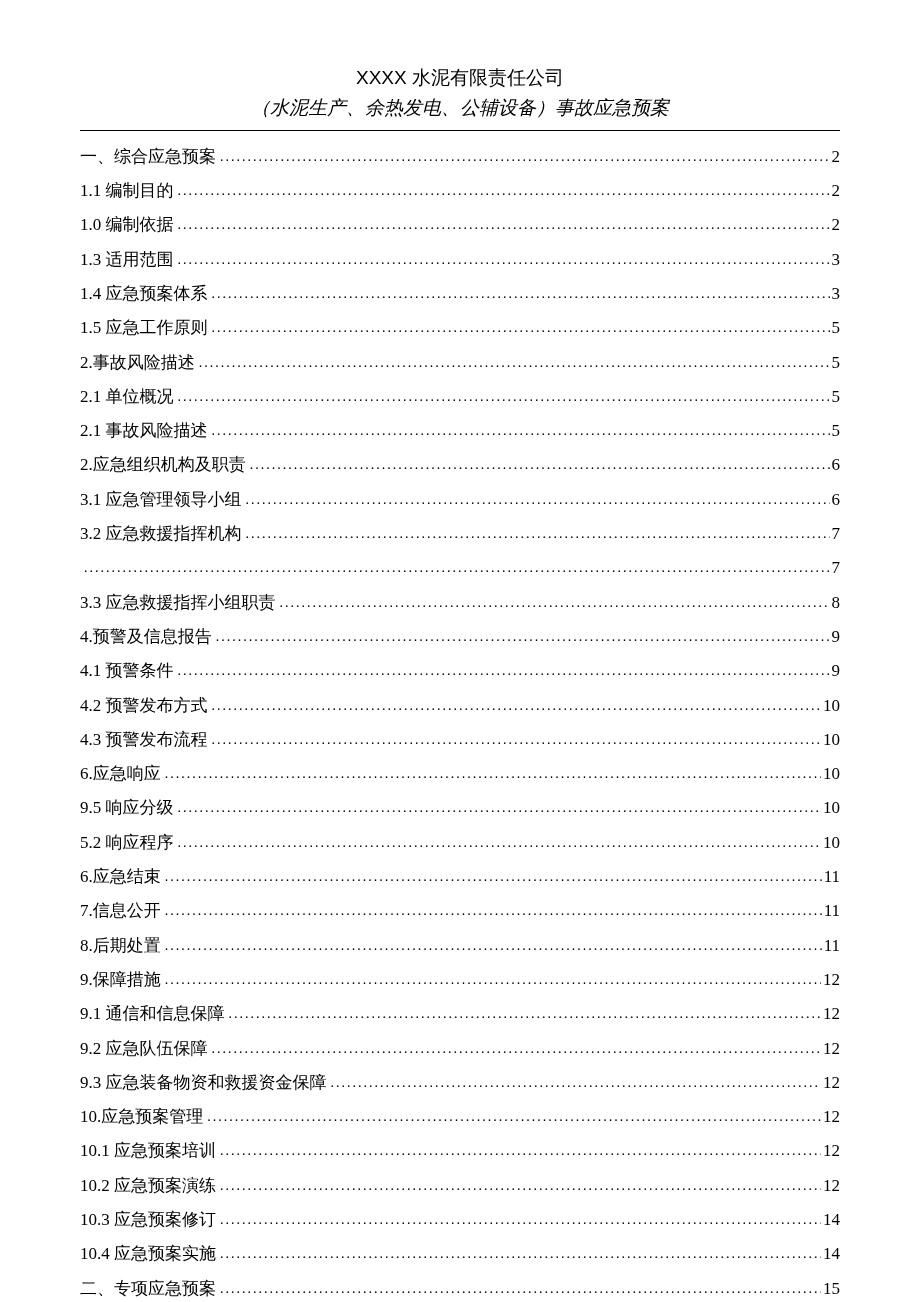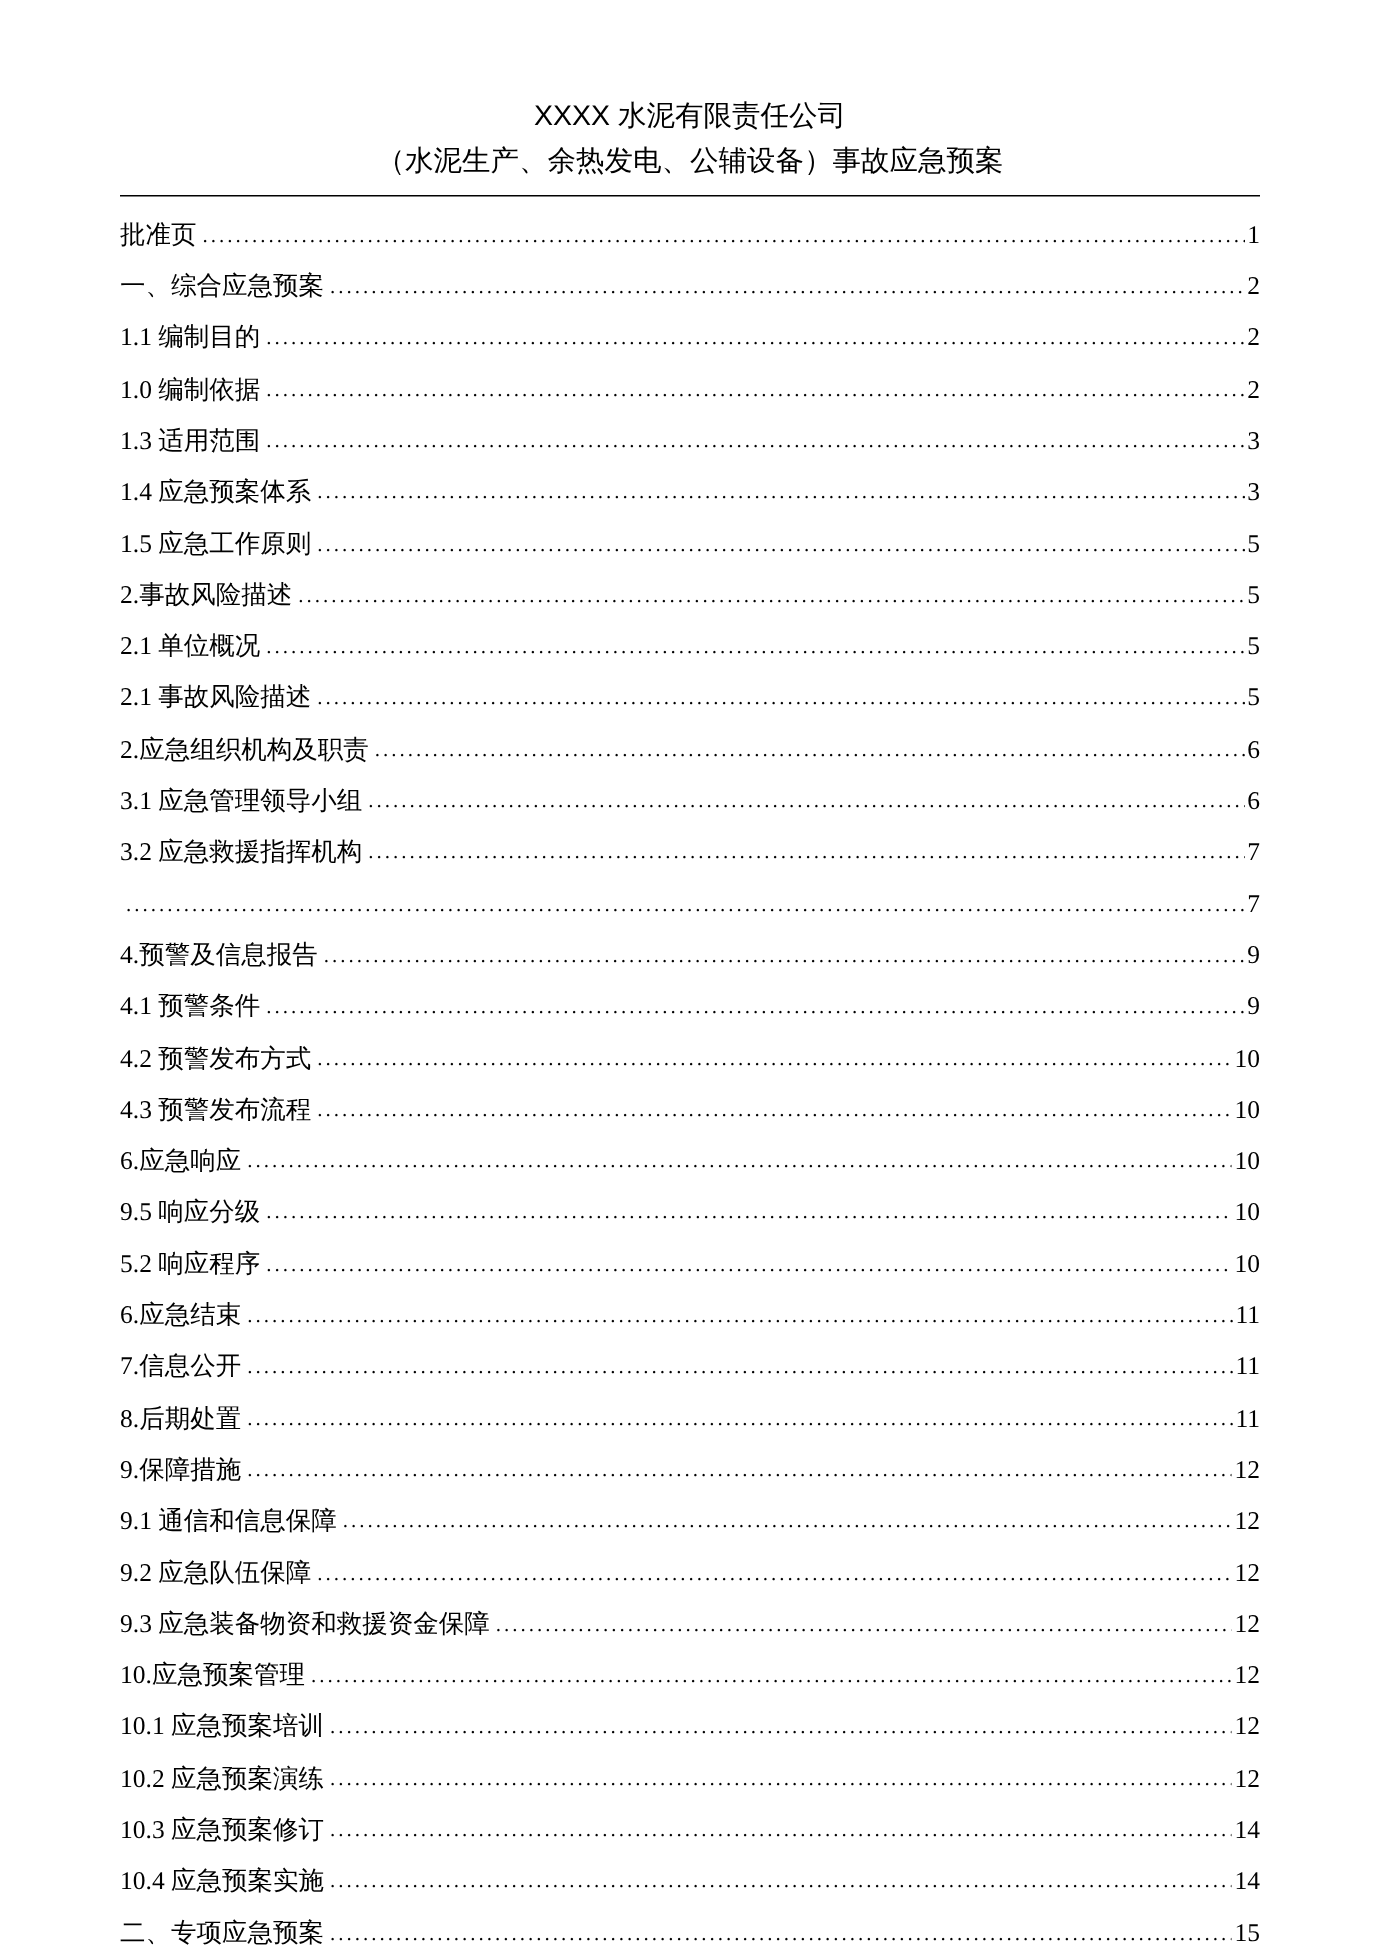--- a/index.html
+++ b/index.html
@@ -24,20 +24,21 @@
       font-size: 19px;
       font-weight: normal;
       line-height: 1.6;
       font-family: "Microsoft YaHei", "SimHei", sans-serif;
     }
     .header-subtitle {
       font-size: 19px;
       font-weight: normal;
       line-height: 1.6;
       font-family: "Microsoft YaHei", "SimHei", sans-serif;
+      font-style: italic;
     }
     .header-divider {
       border: none;
       border-top: 1.5px solid #000;
       margin-top: 6px;
       margin-bottom: 14px;
     }
     .toc {
       width: 100%;
     }
@@ -76,26 +77,20 @@
 <body>
 
 <div class="header">
   <div class="header-title">XXXX 水泥有限责任公司</div>
   <div class="header-subtitle">（水泥生产、余热发电、公辅设备）事故应急预案</div>
   <hr class="header-divider">
 </div>
 
 <div class="toc">
     <div class="toc-entry">
-      <span class="toc-label">批准页</span>
-      <span class="toc-space"></span>
-      <span class="toc-dots"></span>
-      <span class="toc-page">1</span>
-    </div>
-    <div class="toc-entry">
       <span class="toc-label">一、综合应急预案</span>
       <span class="toc-space"></span>
       <span class="toc-dots"></span>
       <span class="toc-page">2</span>
     </div>
     <div class="toc-entry">
       <span class="toc-label">1.1 编制目的</span>
       <span class="toc-space"></span>
       <span class="toc-dots"></span>
       <span class="toc-page">2</span>
@@ -157,20 +152,26 @@
     <div class="toc-entry">
       <span class="toc-label">3.2 应急救援指挥机构</span>
       <span class="toc-space"></span>
       <span class="toc-dots"></span>
       <span class="toc-page">7</span>
     </div>
     <div class="toc-entry">
       <span class="toc-space"></span>
       <span class="toc-dots"></span>
       <span class="toc-page">7</span>
+    </div>
+    <div class="toc-entry">
+      <span class="toc-label">3.3 应急救援指挥小组职责</span>
+      <span class="toc-space"></span>
+      <span class="toc-dots"></span>
+      <span class="toc-page">8</span>
     </div>
     <div class="toc-entry">
       <span class="toc-label">4.预警及信息报告</span>
       <span class="toc-space"></span>
       <span class="toc-dots"></span>
       <span class="toc-page">9</span>
     </div>
     <div class="toc-entry">
       <span class="toc-label">4.1 预警条件</span>
       <span class="toc-space"></span>

